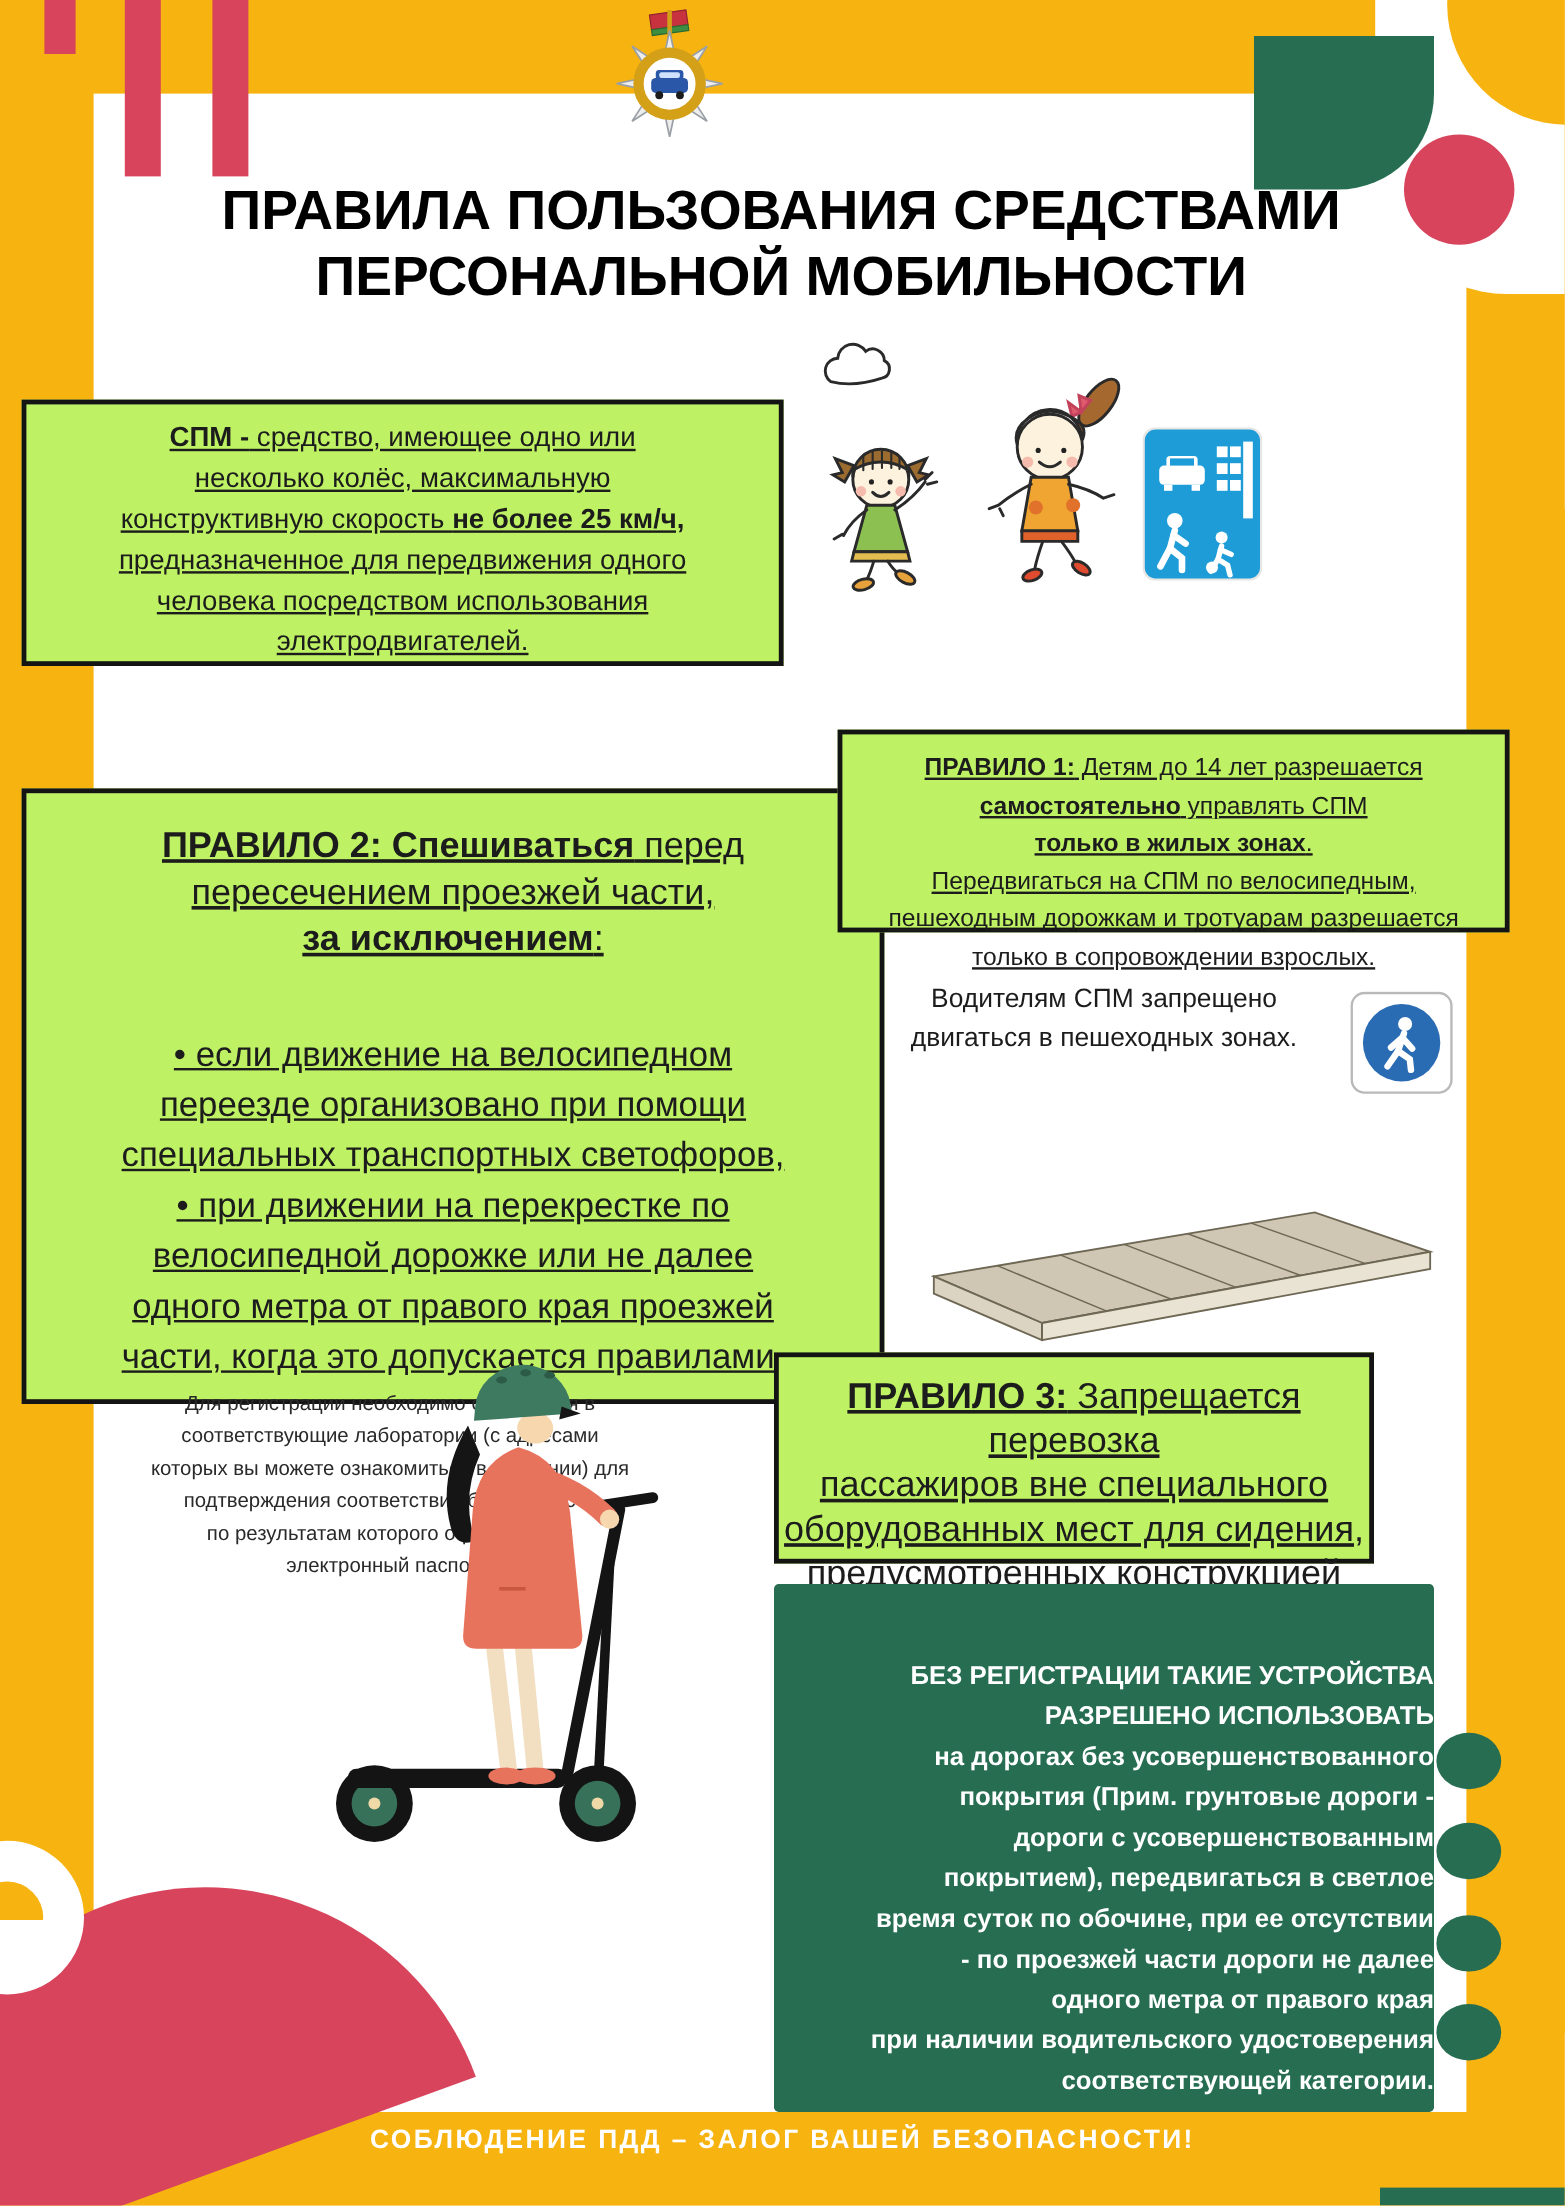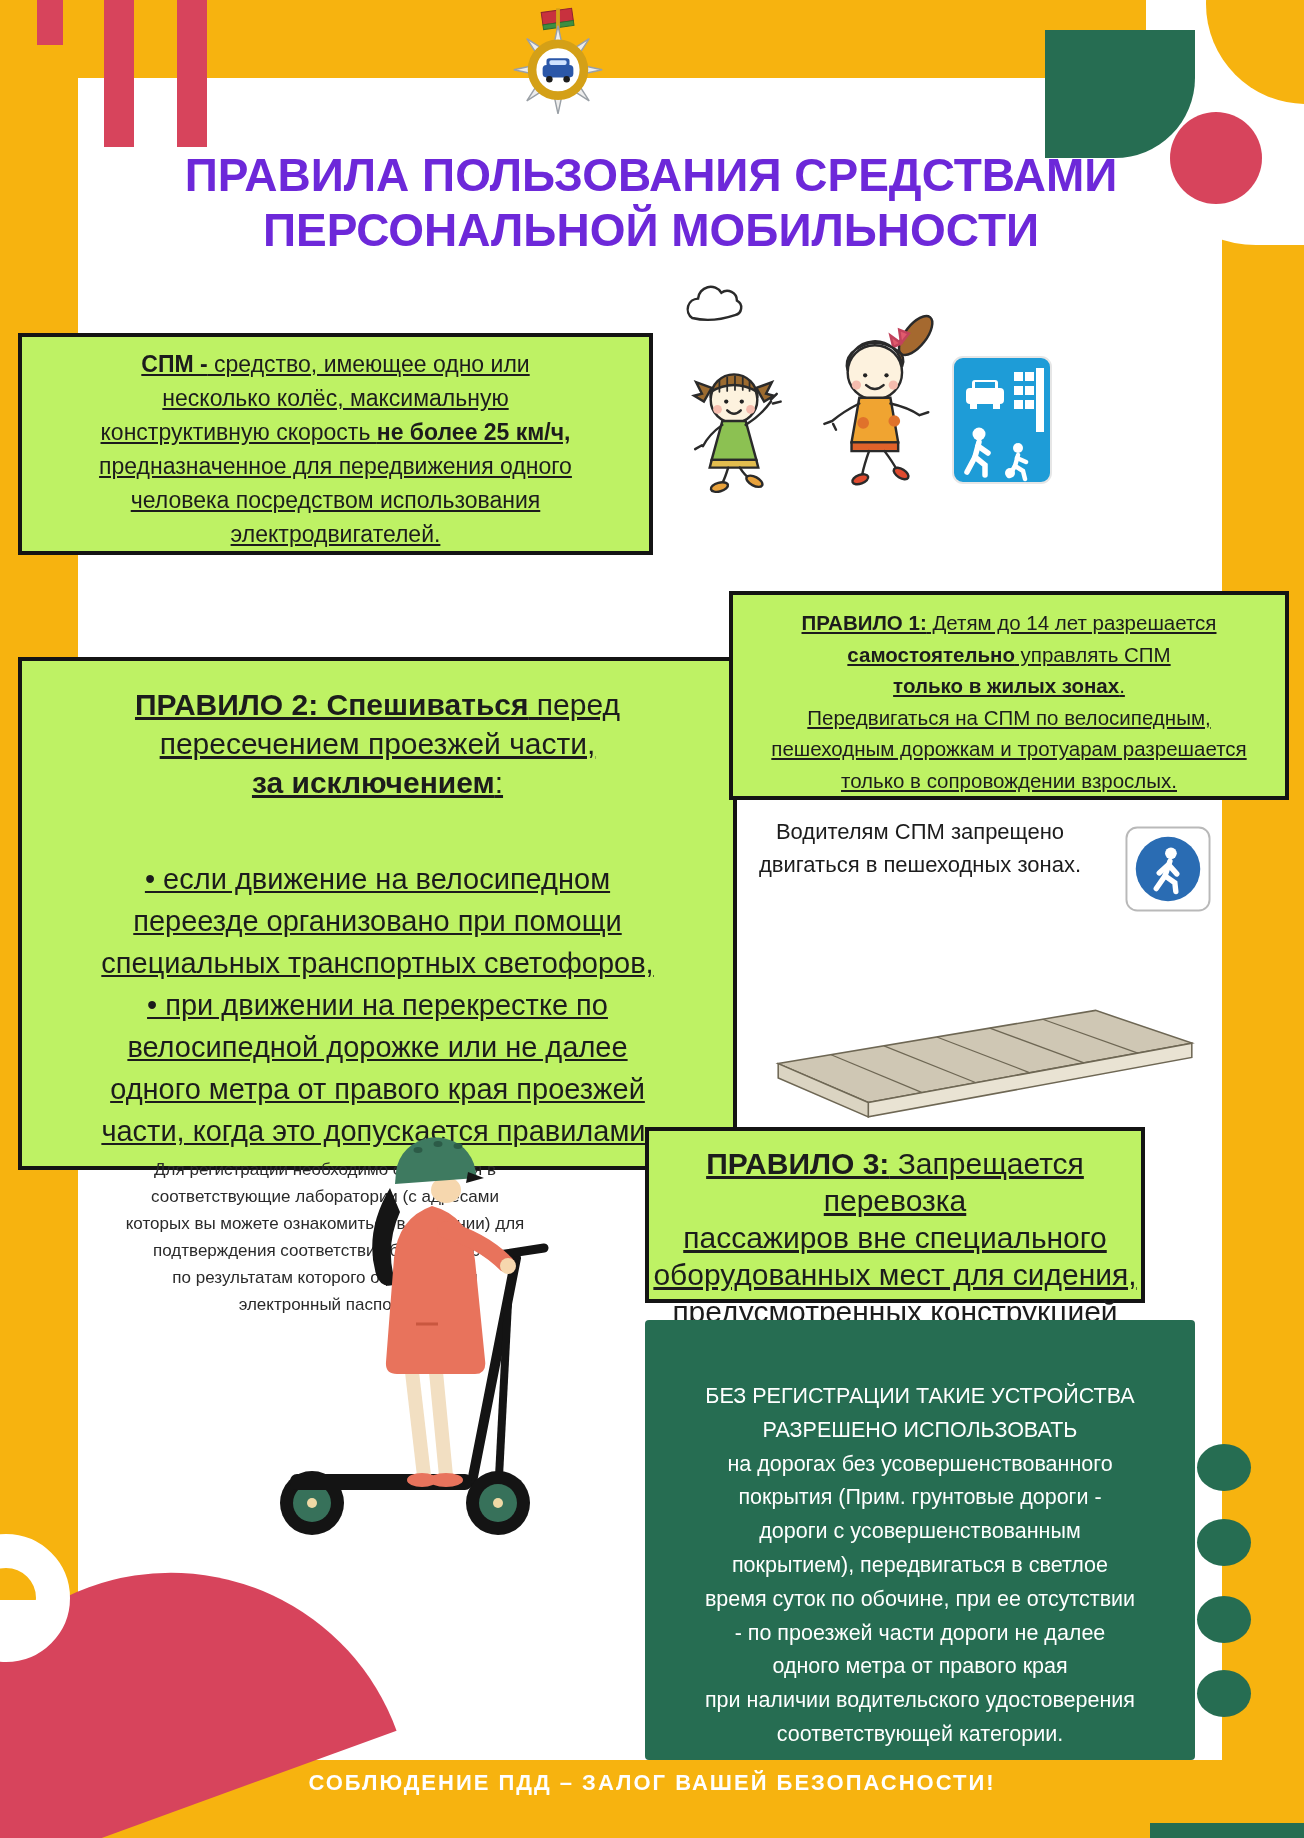--- a/index.html
+++ b/index.html
@@ -18,35 +18,35 @@
   .gdot{width:54px;height:47px;border-radius:50%;background:#266D52;z-index:2;}
   .br-strip{left:1150px;top:1823px;width:154px;height:15px;background:#266D52;z-index:2;}
   
   .bl-white{left:0;top:1600px;width:78px;height:160px;background:#fff;z-index:0;}
   .fan{left:-110px;top:1580px;width:480px;height:240px;background:#D7445C;
        border-radius:240px 240px 0 0;transform:rotate(-20deg);z-index:1;}
   .donut{left:-58px;top:1534px;width:128px;height:128px;border-radius:50%;
          border:34px solid #fff;box-sizing:border-box;z-index:2;}
   
   .title{left:90px;top:148px;width:1122px;text-align:center;font-weight:bold;
-         font-size:46px;line-height:55px;color:#6d28d9;letter-spacing:0;z-index:2;}
+         font-size:46px;line-height:55px;color:#000000;letter-spacing:0;z-index:2;}
   .box{position:absolute;background:#bef264;border:4px solid #141414;text-align:center;
        box-sizing:border-box;z-index:2;text-decoration:underline;}
   .def-box{left:18px;top:333px;width:635px;height:222px;font-size:23px;line-height:34px;padding-top:10px;}
   .rule2-box{left:18px;top:622px;width:719px;height:513px;margin-top:35px;}
   .rule2-head{margin-top:24px;font-size:30px;line-height:39px;}
   .rule2-bullets{margin-top:56px;font-size:29px;line-height:42px;}
-  .rule1-box{left:698px;top:591px;width:560px;height:209px;font-size:20.5px;line-height:31.5px;padding-top:12px;margin-left:31px;}
+  .rule1-box{left:698px;top:608px;width:560px;height:169px;font-size:20.5px;line-height:31.5px;padding-top:12px;}
   .ped-note{left:745px;top:815px;width:350px;text-align:center;font-size:22px;line-height:33px;z-index:2;}
   .walk-note{left:700px;top:916px;width:520px;text-align:center;font-size:22px;line-height:35px;z-index:2;}
   .reg-note{left:80px;top:1156px;width:490px;text-align:center;font-size:17px;line-height:27px;color:#2a2a2a;z-index:2;}
   .rule3-box{left:645px;top:1127px;width:500px;height:176px;font-size:30px;line-height:37px;padding-top:14px;}
   .green-box{left:645px;top:1320px;width:550px;height:440px;background:#266D52;color:#fff;
-             text-align:center;font-size:21.5px;line-height:33.8px;padding-top:60px;
-             box-sizing:border-box;border-radius:4px;z-index:2;}
+             text-align:right;font-size:21.5px;line-height:33.8px;padding-top:60px;
+             box-sizing:border-box;border-radius:4px;z-index:2;font-weight:bold;}
   .motto{left:0;top:1770px;width:1304px;text-align:center;color:#fff;font-weight:bold;
          font-size:22px;letter-spacing:2px;z-index:4;}
   b,.b{font-weight:bold;}
   svg{display:block;}
 </style>
 </head>
 <body>
 
 <div class="page">
 

